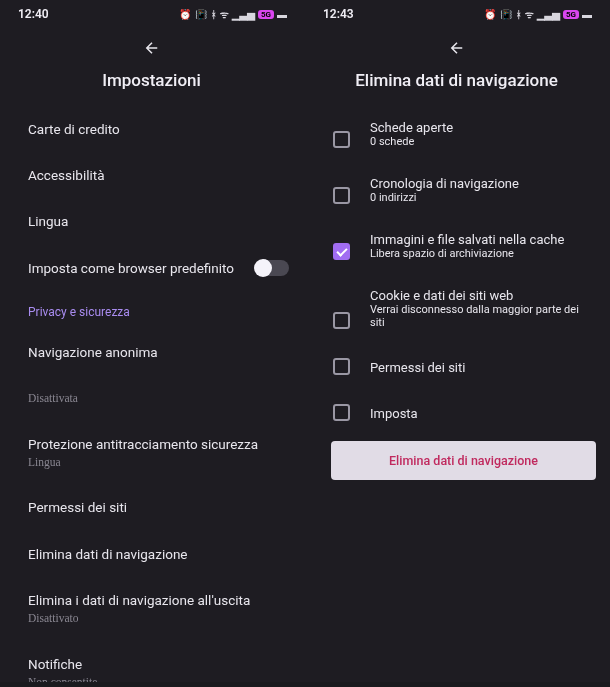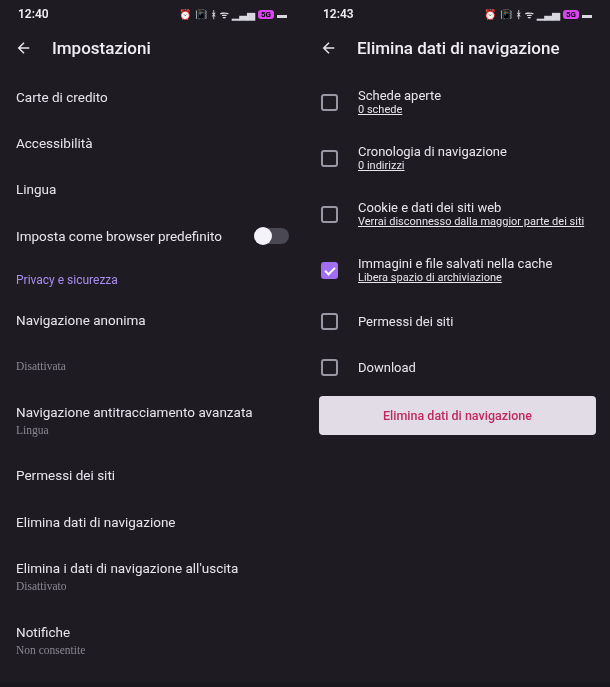--- a/index.html
+++ b/index.html
@@ -41,39 +41,41 @@
     color: #000;
     border-radius: 3px;
     padding: 0 3px;
     font-size: 8px;
     font-weight: 700;
   }
   .header {
     display: flex;
     align-items: center;
     padding: 10px 16px 10px 14px;
-    gap: 18px;
+    gap: 12px;
+    flex-direction: column;
   }
   .back-arrow {
     width: 20px;
     height: 20px;
     display: flex;
     align-items: center;
     justify-content: center;
     color: #e8e6ed;
   }
   .header h1 {
     font-size: 17px;
     font-weight: 500;
     color: #f0eef5;
   }
   .content {
     flex: 1;
     overflow-y: auto;
     padding: 6px 0;
+    margin-left: 12px;
   }
   .row {
     padding: 14px 16px 14px 16px;
     display: flex;
     align-items: center;
     justify-content: space-between;
   }
   .row .text {
     flex: 1;
   }
@@ -107,21 +109,21 @@
     width: 18px;
     height: 18px;
     border-radius: 50%;
     background: #f5f3fa;
     top: -1px;
     left: -1px;
   }
   
   .check-row {
     display: flex;
-    align-items: center;
+    align-items: flex-end;
     padding: 14px 16px 14px 16px;
     gap: 20px;
   }
   .checkbox {
     width: 17px;
     height: 17px;
     border: 2px solid #9a97a4;
     border-radius: 3px;
     flex-shrink: 0;
     margin-top: 1px;
@@ -140,21 +142,20 @@
     border-left: 2px solid #fff;
     border-bottom: 2px solid #fff;
     transform: rotate(-45deg);
     margin-top: -2px;
   }
   .check-row .text .label {
     font-size: 13px;
   }
   .check-row .text .sub {
     font-size: 11px;
-    text-decoration: underline;
   }
   .delete-btn {
     margin: 6px 14px;
     background: #e1dce6;
     color: #c0295e;
     border-radius: 4px;
     padding: 12px;
     text-align: center;
     font-size: 12.5px;
     font-weight: 500;
@@ -215,21 +216,21 @@
           <div class="label">Navigazione anonima</div>
         </div>
     </div>
     <div class="row">
       <div class="text">
         <div class="sub">Disattivata</div>
       </div>
     </div>
     <div class="row">
       <div class="text">
-        <div class="label">Navigazione antitracciamento avanzata</div>
+        <div class="label">Protezione antitracciamento sicurezza</div>
         <div class="sub">Lingua</div>
       </div>
     </div>
     <div class="row">
       <div class="text">
           <div class="label">Permessi dei siti</div>
         </div>
     </div>
     <div class="row">
       <div class="text">
@@ -285,45 +286,45 @@
 
     <div class="check-row">
       <div class="checkbox"></div>
       <div class="text">
         <div class="label">Cronologia di navigazione</div>
         <div class="sub">0 indirizzi</div>
       </div>
     </div>
 
     <div class="check-row">
+      <div class="checkbox checked"></div>
+      <div class="text">
+        <div class="label">Immagini e file salvati nella cache</div>
+        <div class="sub">Libera spazio di archiviazione</div>
+      </div>
+    </div>
+
+    <div class="check-row">
       <div class="checkbox"></div>
       <div class="text">
         <div class="label">Cookie e dati dei siti web</div>
         <div class="sub">Verrai disconnesso dalla maggior parte dei siti</div>
       </div>
     </div>
 
     <div class="check-row">
-      <div class="checkbox checked"></div>
-      <div class="text">
-        <div class="label">Immagini e file salvati nella cache</div>
-        <div class="sub">Libera spazio di archiviazione</div>
-      </div>
-    </div>
-
-    <div class="check-row">
       <div class="checkbox"></div>
       <div class="text">
         <div class="label">Permessi dei siti</div>
       </div>
     </div>
 
     <div class="check-row">
       <div class="checkbox"></div>
       <div class="text">
-        <div class="label">Download</div>
+        <div class="label">Imposta</div>
       </div>
     </div>
 
     <div class="delete-btn">Elimina dati di navigazione</div>
 
   </div>
 </div>
 
 </body></html>

